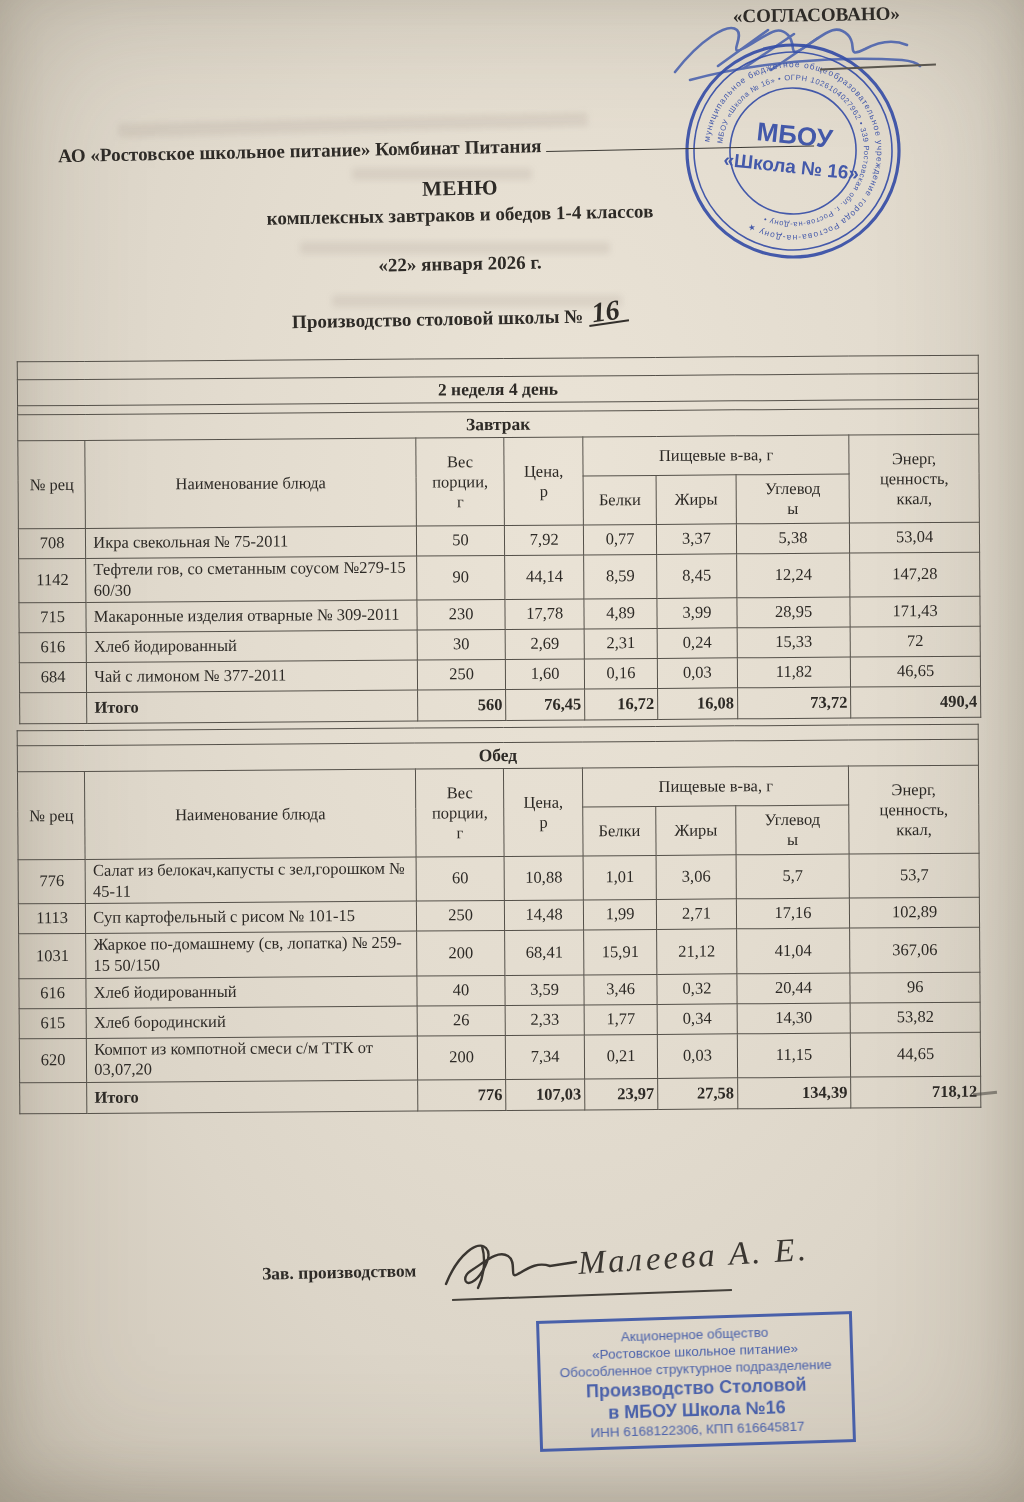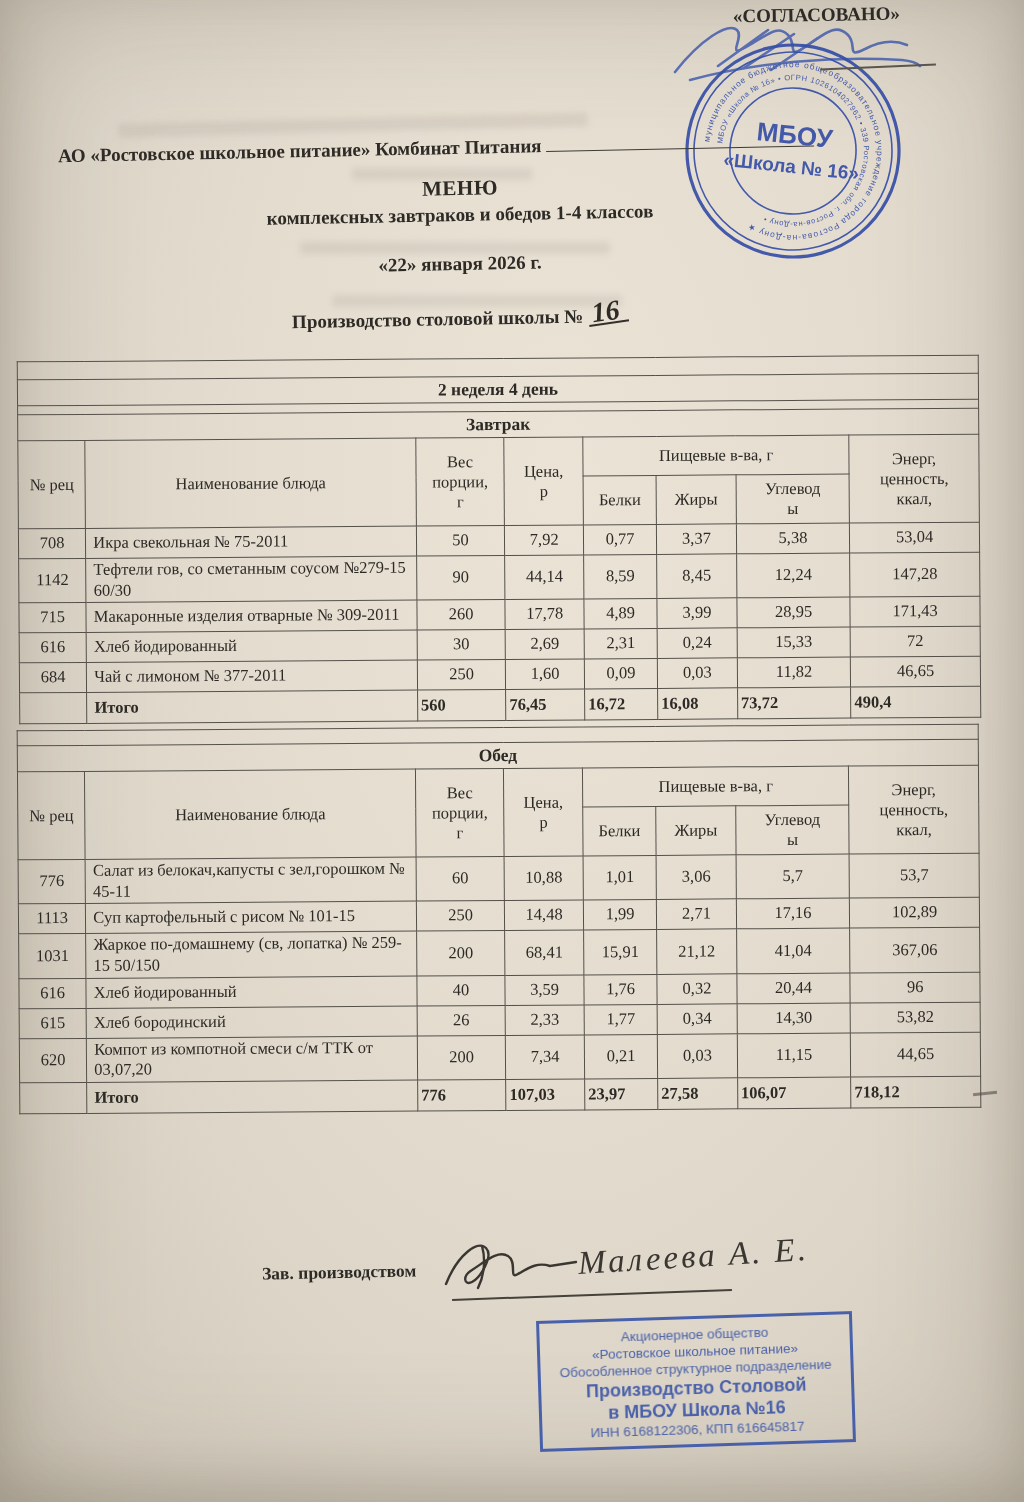--- a/index.html
+++ b/index.html
@@ -37,21 +37,21 @@
   .menu-table{position:absolute;left:18px;width:962px;border-collapse:collapse;table-layout:fixed;
     transform:rotate(-0.4deg);font-size:16.5px;color:#2d2a26;}
   .menu-table td,.menu-table th{border:1.4px solid #55514a;padding:1px 3px;vertical-align:middle;font-weight:normal;}
   .menu-table .empty1 td{height:15px;border-left:1.4px solid #55514a;}
   .menu-table .empty2 td{height:6px;}
   .menu-table .band td{height:23px;text-align:center;font-weight:bold;font-size:17.5px;}
   .menu-table thead .h1 th{height:36px;text-align:center;}
   .menu-table thead .h2 th{height:46px;text-align:center;}
   .menu-table tbody td{text-align:center;height:27px;line-height:1.25;}
   .menu-table tbody td.name-cell{text-align:left;padding-left:7px;padding-right:6px;}
-  .menu-table tfoot td{font-weight:bold;text-align:left;height:28px;}
+  .menu-table tfoot td{font-weight:bold;text-align:right;height:28px;}
   .menu-table tfoot td.name-cell{text-align:left;padding-left:7px;}
   .w-narrow{display:inline-block;width:64px;}
   .w-price{display:inline-block;width:50px;}
   .w-carbs{display:inline-block;width:62px;overflow-wrap:break-word;text-align:center;}
   .w-energy{display:inline-block;width:92px;}
   #breakfast-table{top:358px;}
   #lunch-table{top:727px;}
   
   .sig-label{position:absolute;left:262px;top:1262px;font-size:17.5px;font-weight:bold;transform:rotate(-1.2deg);}
   .l-sign{left:452px;top:1294px;width:280px;transform:rotate(-2deg);background:#45413b;}
@@ -174,21 +174,21 @@
           <td class="num-cell">90</td>
           <td class="num-cell">44,14</td>
           <td class="num-cell">8,59</td>
           <td class="num-cell">8,45</td>
           <td class="num-cell">12,24</td>
           <td class="num-cell">147,28</td>
         </tr>
         <tr>
           <td class="num-cell">715</td>
           <td class="name-cell">Макаронные изделия отварные № 309-2011</td>
-          <td class="num-cell">260</td>
+          <td class="num-cell">230</td>
           <td class="num-cell">17,78</td>
           <td class="num-cell">4,89</td>
           <td class="num-cell">3,99</td>
           <td class="num-cell">28,95</td>
           <td class="num-cell">171,43</td>
         </tr>
         <tr>
           <td class="num-cell">616</td>
           <td class="name-cell">Хлеб йодированный</td>
           <td class="num-cell">30</td>
@@ -196,21 +196,21 @@
           <td class="num-cell">2,31</td>
           <td class="num-cell">0,24</td>
           <td class="num-cell">15,33</td>
           <td class="num-cell">72</td>
         </tr>
         <tr>
           <td class="num-cell">684</td>
           <td class="name-cell">Чай с лимоном № 377-2011</td>
           <td class="num-cell">250</td>
           <td class="num-cell">1,60</td>
-          <td class="num-cell">0,09</td>
+          <td class="num-cell">0,16</td>
           <td class="num-cell">0,03</td>
           <td class="num-cell">11,82</td>
           <td class="num-cell">46,65</td>
         </tr>
       </tbody>
     <tfoot>
         <tr>
           <td class="num-cell"></td>
           <td class="name-cell">Итого</td>
           <td class="num-cell">560</td>
@@ -284,21 +284,21 @@
           <td class="num-cell">15,91</td>
           <td class="num-cell">21,12</td>
           <td class="num-cell">41,04</td>
           <td class="num-cell">367,06</td>
         </tr>
         <tr>
           <td class="num-cell">616</td>
           <td class="name-cell">Хлеб йодированный</td>
           <td class="num-cell">40</td>
           <td class="num-cell">3,59</td>
-          <td class="num-cell">1,76</td>
+          <td class="num-cell">3,46</td>
           <td class="num-cell">0,32</td>
           <td class="num-cell">20,44</td>
           <td class="num-cell">96</td>
         </tr>
         <tr>
           <td class="num-cell">615</td>
           <td class="name-cell">Хлеб бородинский</td>
           <td class="num-cell">26</td>
           <td class="num-cell">2,33</td>
           <td class="num-cell">1,77</td>
@@ -318,21 +318,21 @@
         </tr>
       </tbody>
     <tfoot>
         <tr>
           <td class="num-cell"></td>
           <td class="name-cell">Итого</td>
           <td class="num-cell">776</td>
           <td class="num-cell">107,03</td>
           <td class="num-cell">23,97</td>
           <td class="num-cell">27,58</td>
-          <td class="num-cell">106,07</td>
+          <td class="num-cell">134,39</td>
           <td class="num-cell">718,12</td>
         </tr>
       </tfoot>
   </table>
 
   <div class="dash-artifact"></div>
 
   <div class="sig-label">Зав. производством</div>
   <svg class="sig-scribble" width="150" height="70" viewBox="0 0 150 70">
     <g fill="none" stroke="#3a3631" stroke-width="2.4" stroke-linecap="round">

